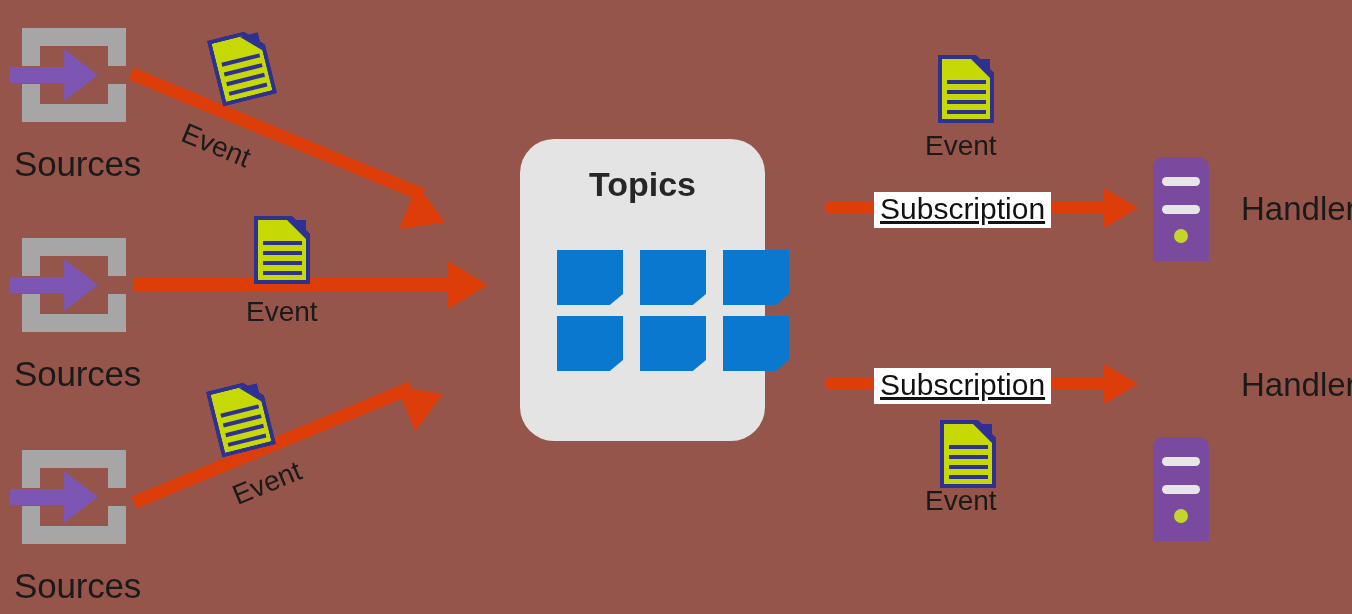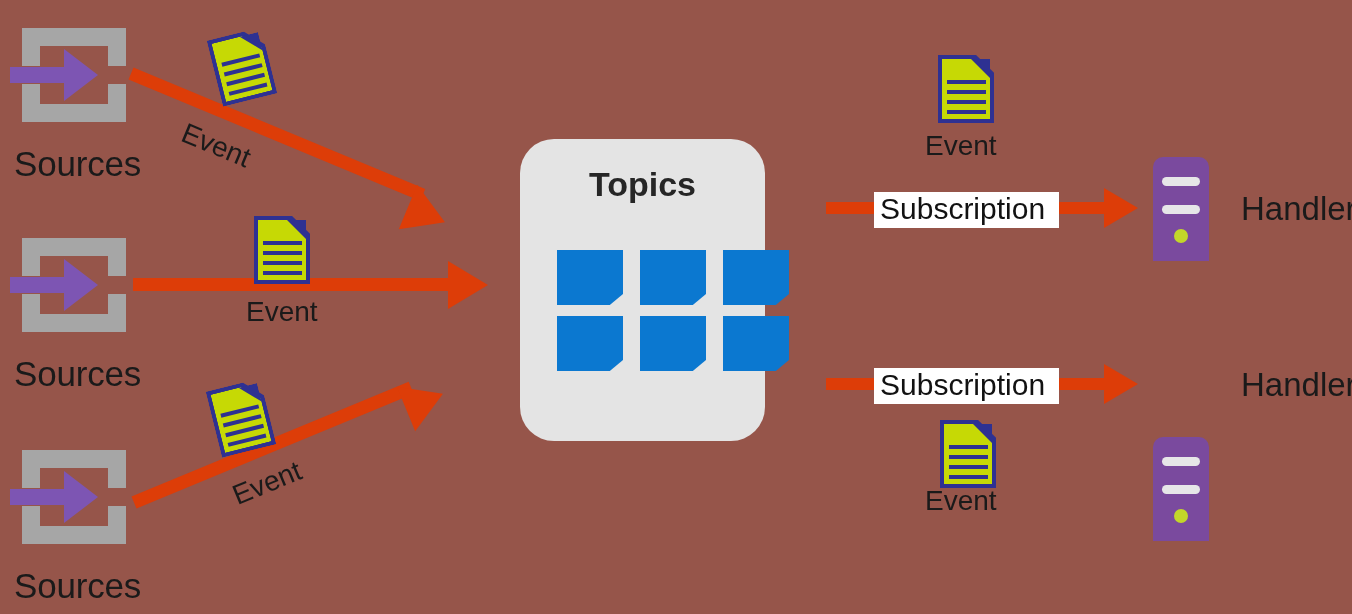--- a/index.html
+++ b/index.html
@@ -50,21 +50,22 @@
     color: #262626;
     white-space: nowrap;
     line-height: 1;
   }
   .label-subscription {
     font-size: 30px;
     color: #121212;
     background: #ffffff;
     white-space: nowrap;
     line-height: 1;
-    padding: 2px 14px 4px 6px;
+    padding: 2px 6px 4px 6px;
+    text-decoration: underline;
   }
 
   
   .src-icon { width: 104px; height: 94px; }
   .brk {
     position: absolute;
     background: #a6a6a6;
   }
   
   .src-arrow-shaft {

